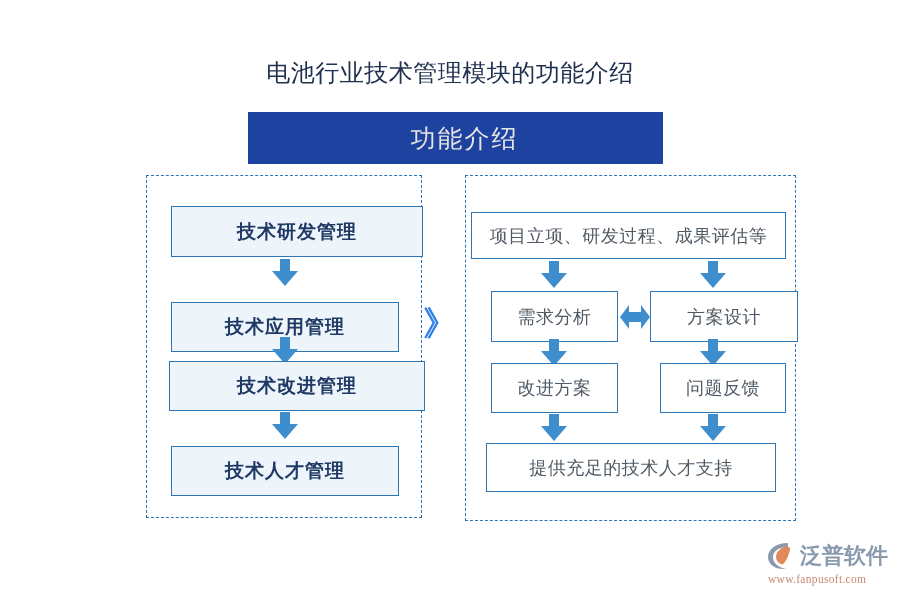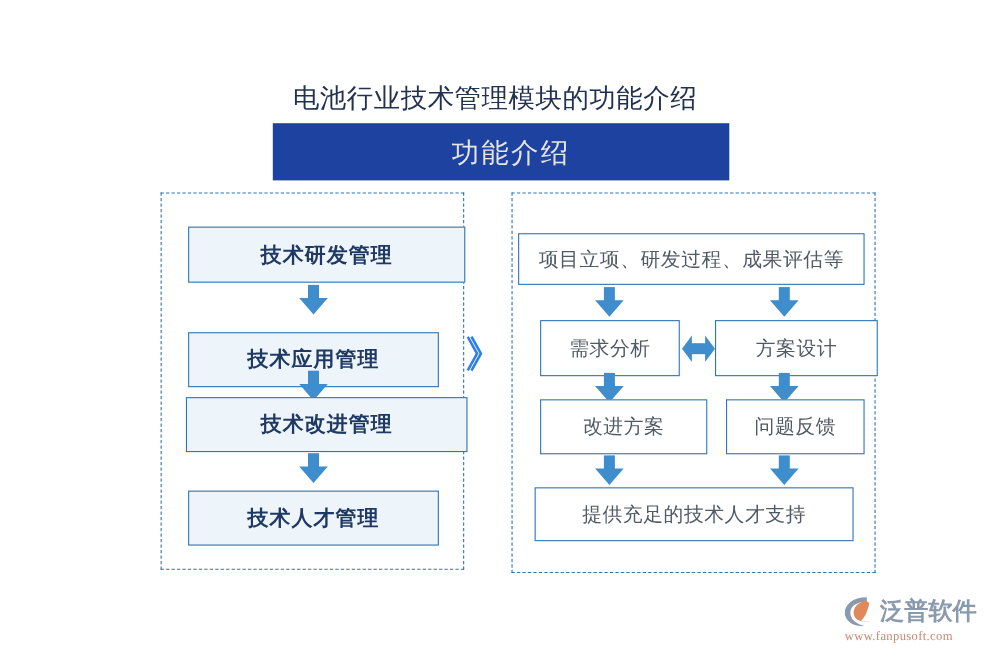--- a/index.html
+++ b/index.html
@@ -25,21 +25,20 @@
     position: absolute;
     left: 0;
     top: 57px;
     width: 900px;
     text-align: center;
     font-size: 24px;
     font-weight: normal;
     letter-spacing: 0.5px;
     color: #22314f;
     font-family: Liberation Sans, sans-serif;
-    margin-top: 16px;
   }
 
   
   .banner {
     position: absolute;
     left: 248px;
     top: 112px;
     width: 415px;
     height: 52px;
     background: #1E429F;
@@ -107,21 +106,21 @@
   
   .lx1 { left: 171px; top: 206px; width: 252px; height: 51px; }
   .lx2 { left: 171px; top: 288px; width: 228px; height: 50px; margin-top: 14px; }
   .lx3 { left: 169px; top: 361px; width: 256px; height: 50px; }
   .lx4 { left: 171px; top: 446px; width: 228px; height: 50px; }
 
   
   .rx-top  { left: 471px; top: 212px; width: 315px; height: 47px; }
   .rx-l1   { left: 491px; top: 291px; width: 127px; height: 51px; }
   .rx-r1   { left: 650px; top: 291px; width: 148px; height: 51px; }
-  .rx-l2   { left: 491px; top: 363px; width: 152px; height: 50px; }
+  .rx-l2   { left: 491px; top: 363px; width: 127px; height: 50px; }
   .rx-r2   { left: 660px; top: 363px; width: 126px; height: 50px; }
   .rx-bot  { left: 486px; top: 443px; width: 290px; height: 49px; }
 
   
   .arrow-down {
     position: absolute;
     width: 26px;
     height: 27px;
   }
   .arrow-down .shaft {

